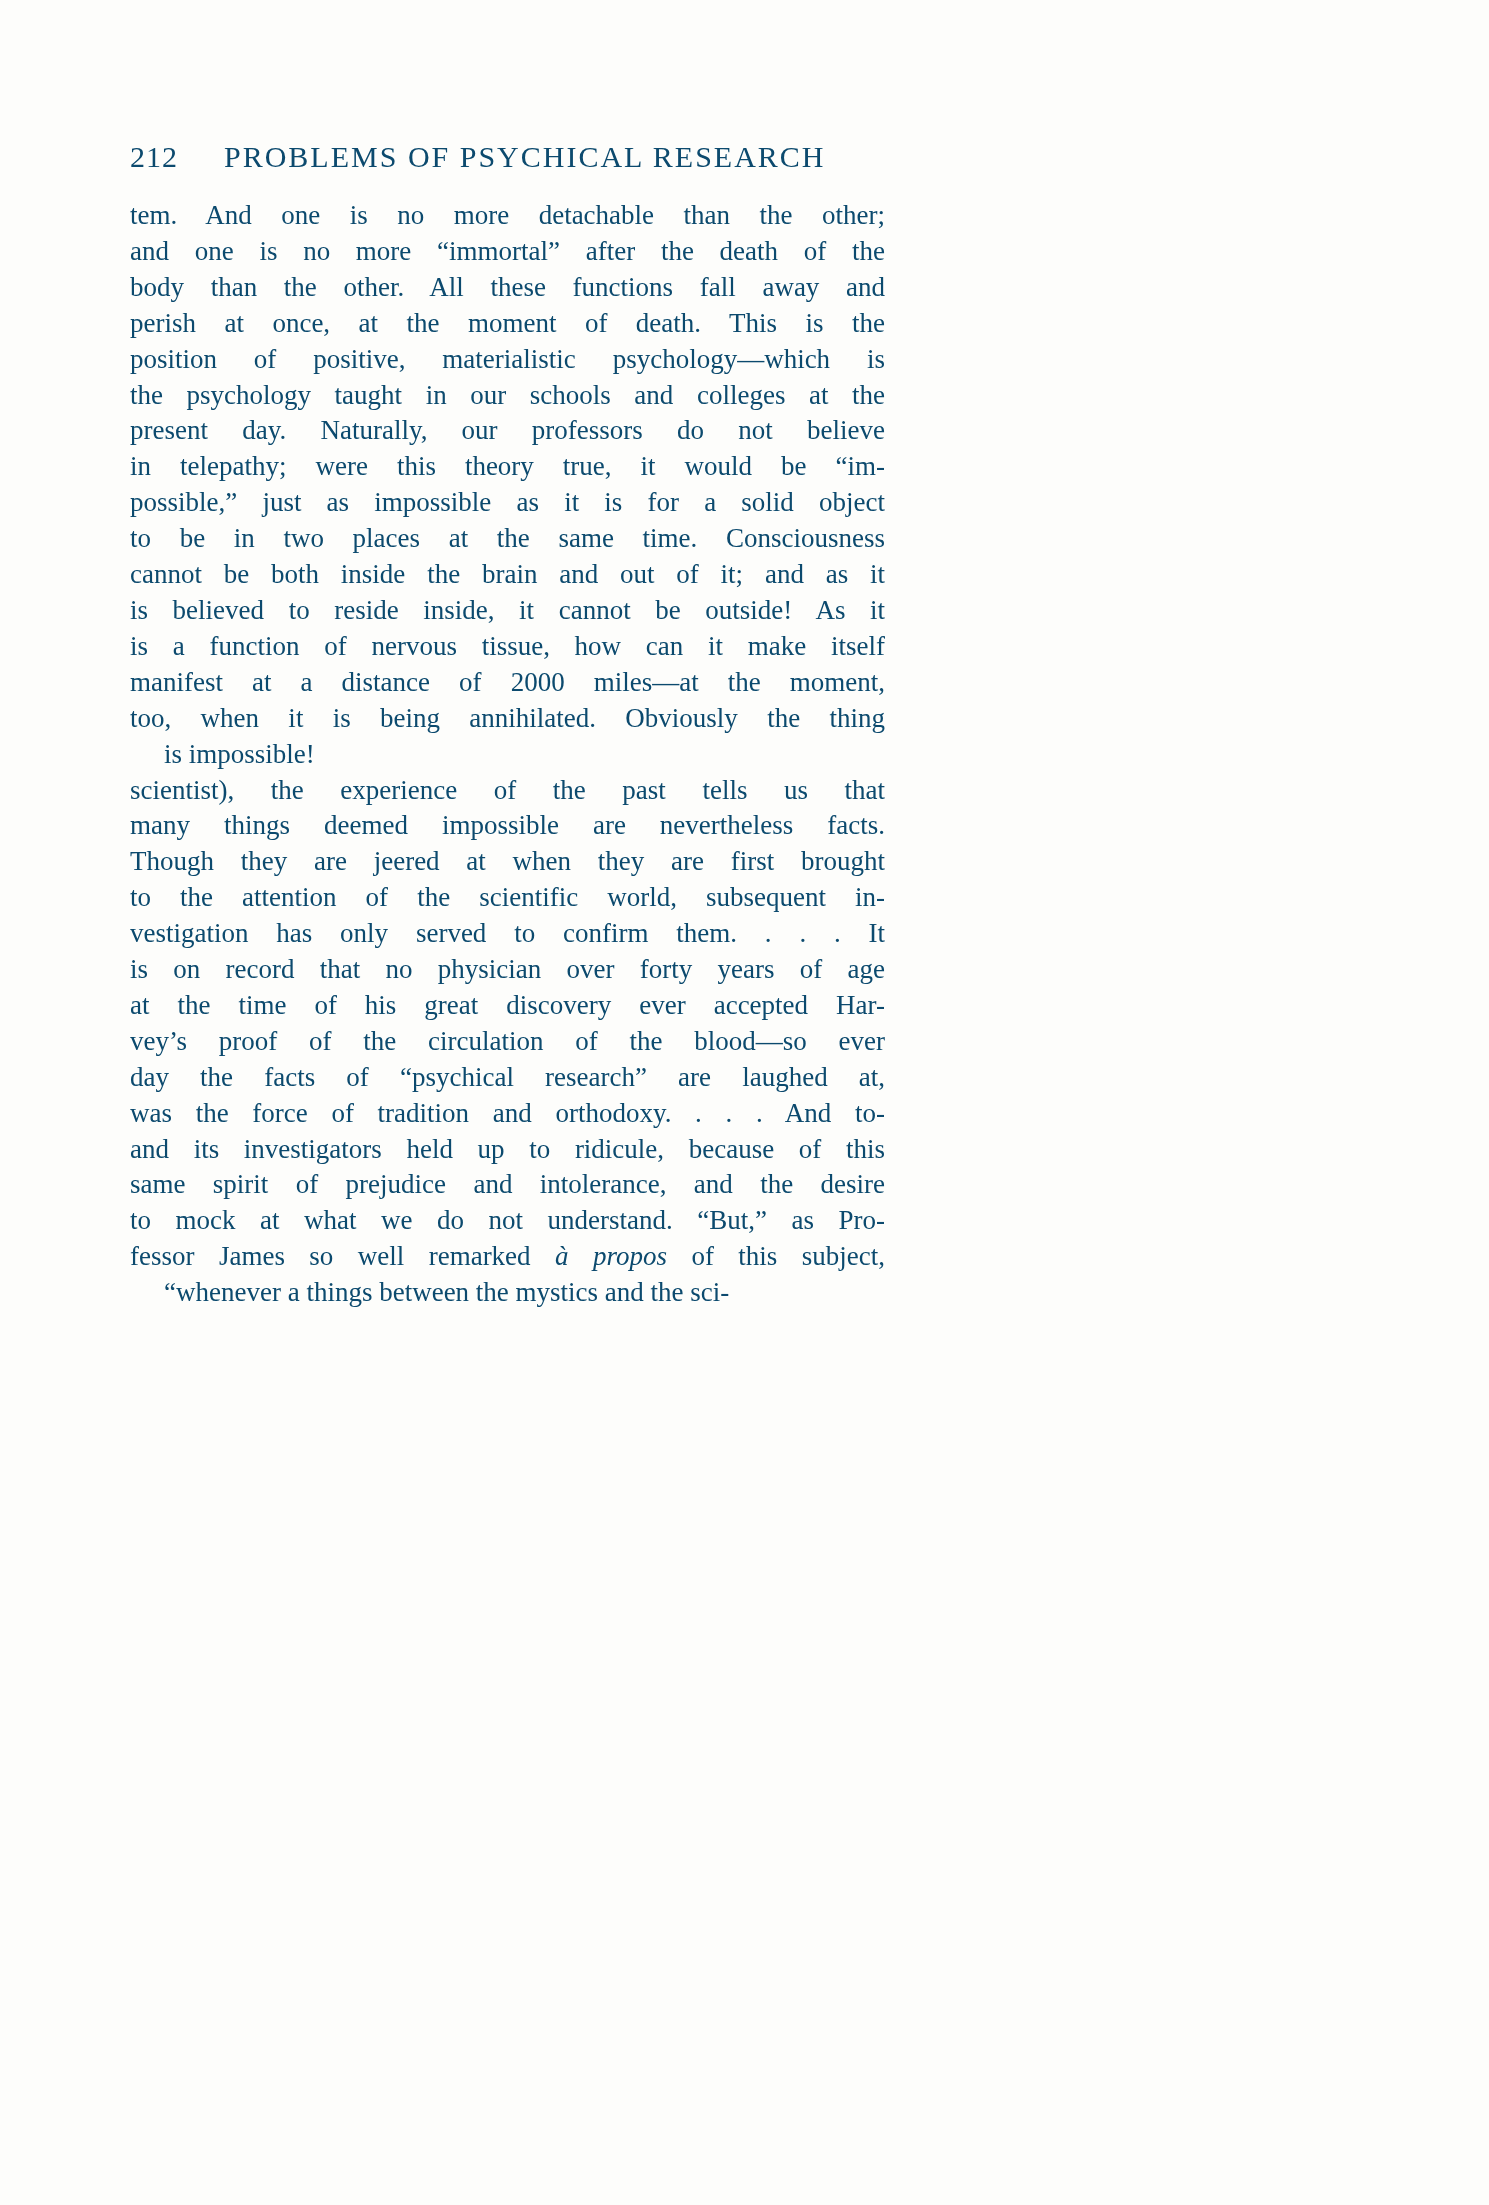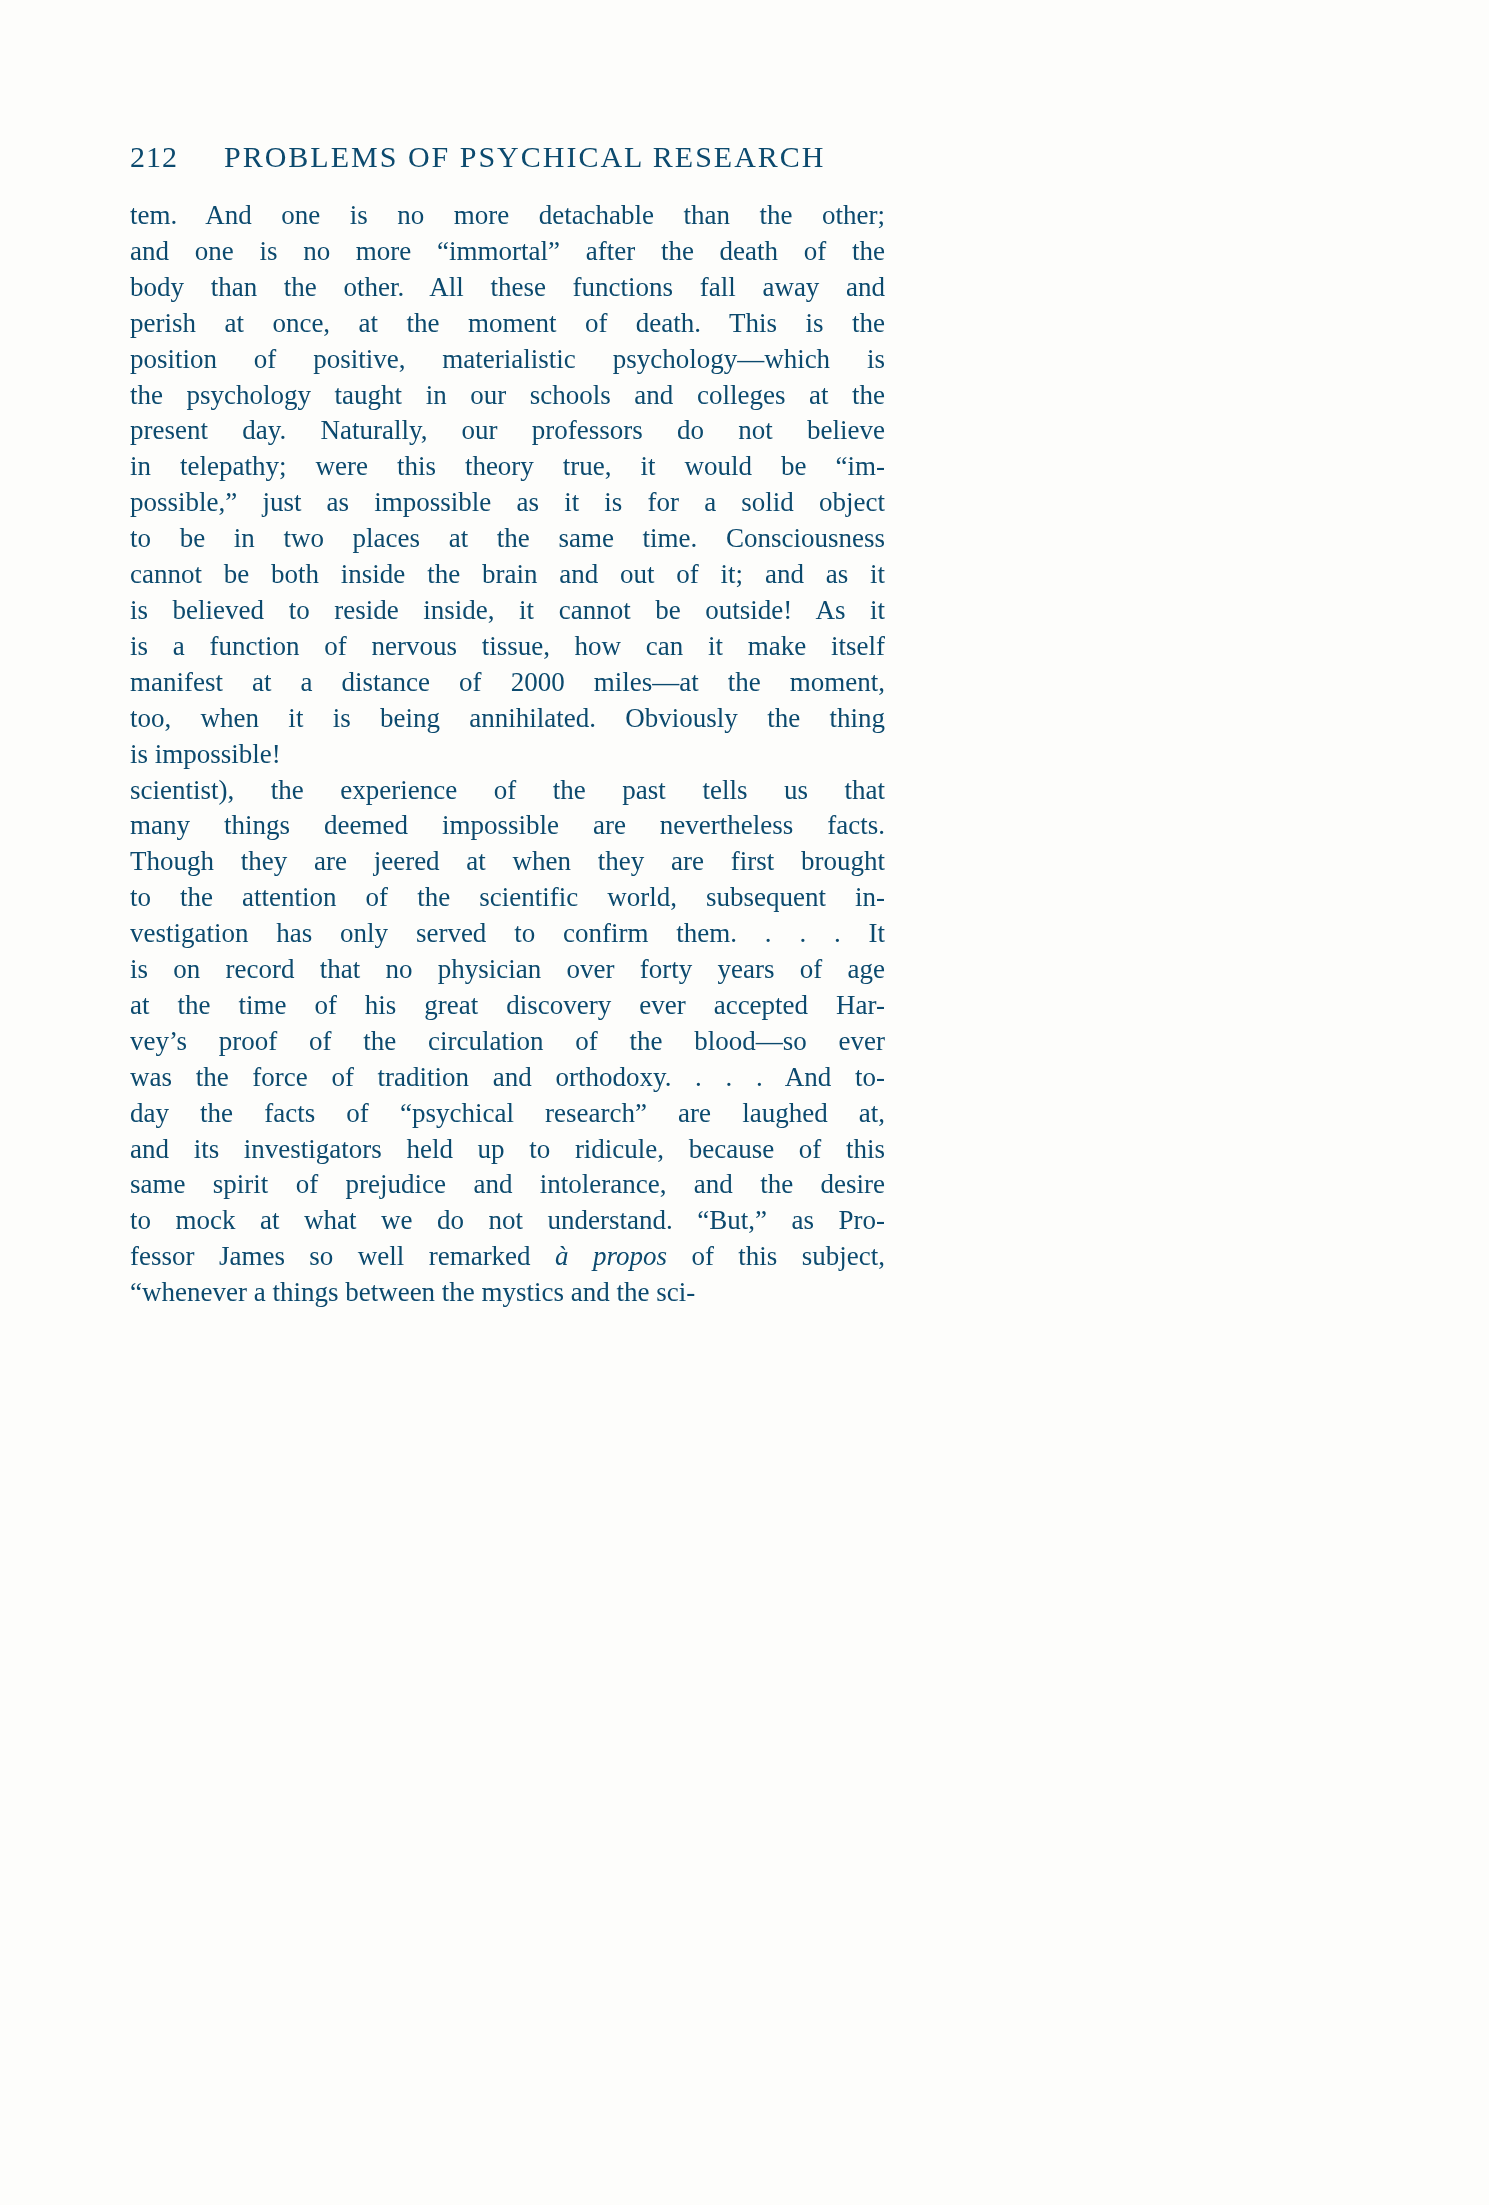--- a/index.html
+++ b/index.html
@@ -39,20 +39,21 @@
     margin: 0;
   }
   .line {
     font-size: 27px;
     line-height: 35.9px;
     text-align: justify;
     text-align-last: justify;
   }
   .line.last {
     text-align-last: left;
+    margin-left: 34px;
   }
   .line.indent {
     text-indent: 34px;
   }
   .italic {
     font-style: italic;
   }
 </style>
 </head>
 <body>
@@ -84,22 +85,22 @@
         </div>
         <div class="paragraph">
           <div class="line">scientist), the experience of the past tells us that</div>
           <div class="line">many things deemed impossible are nevertheless facts.</div>
           <div class="line">Though they are jeered at when they are first brought</div>
           <div class="line">to the attention of the scientific world, subsequent in-</div>
           <div class="line">vestigation has only served to confirm them. . . . It</div>
           <div class="line">is on record that no physician over forty years of age</div>
           <div class="line">at the time of his great discovery ever accepted Har-</div>
           <div class="line">vey’s proof of the circulation of the blood—so ever</div>
+          <div class="line">day the facts of “psychical research” are laughed at,</div>
           <div class="line">was the force of tradition and orthodoxy. . . . And to-</div>
-          <div class="line">day the facts of “psychical research” are laughed at,</div>
           <div class="line">and its investigators held up to ridicule, because of this</div>
           <div class="line">same spirit of prejudice and intolerance, and the desire</div>
           <div class="line">to mock at what we do not understand. “But,” as Pro-</div>
           <div class="line"><span>fessor James so well remarked </span><span class="italic">à propos</span><span> of this subject,</span></div>
           <div class="line last">“whenever a things between the mystics and the sci-</div>
         </div>
       </div>
   </div>
 </div>
 

